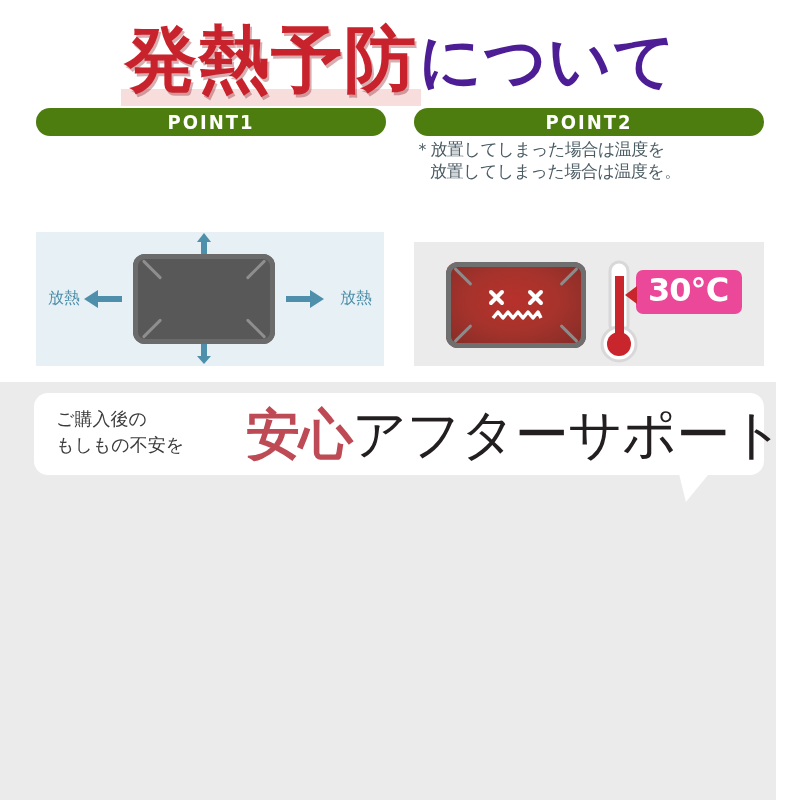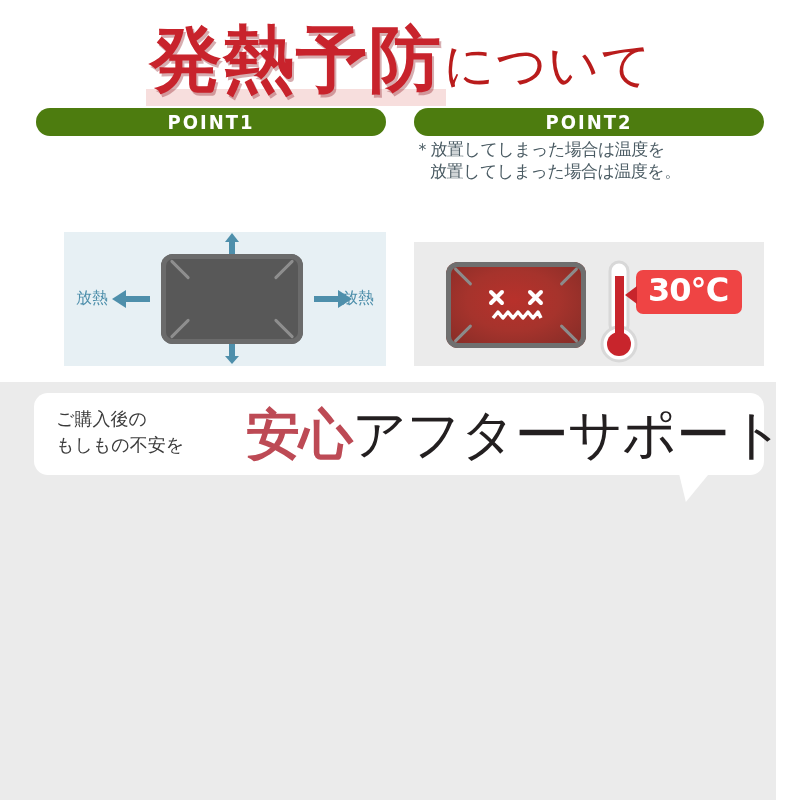--- a/index.html
+++ b/index.html
@@ -38,23 +38,23 @@
     content: "";
     position: absolute;
     left: -2px; right: -2px;
     bottom: 2px;
     height: 17px;
     background: #f7dedd;
     z-index: -1;
   }
   .title-rest {
     display: inline-block;
-    font-size: 50px;
-    font-weight: 400;
-    color: #b91c1c;
+    font-size: 62px;
+    font-weight: 700;
+    color: #4c1d95;
     letter-spacing: 1px;
     vertical-align: 2px;
   }
 
   
   .point-col {
     position: absolute;
     top: 108px;
     width: 350px;
   }
@@ -93,23 +93,22 @@
     color: #4a5b63;
     line-height: 1.3;
     letter-spacing: -0.5px;
   }
   .point-note .ind { display: block; padding-left: 16px; }
 
   
   #illus1 {
     position: absolute;
     left: 36px; top: 232px;
-    width: 322px; height: 134px;
+    width: 348px; height: 134px;
     background: #e7f0f4;
-    margin-left: 28px;
   }
   .heat-label {
     position: absolute;
     top: 56px;
     font-size: 16px;
     color: #4e8fab;
     font-weight: 500;
     letter-spacing: 0;
   }
   #heat-left  { left: 12px; }
@@ -151,21 +150,21 @@
   }
   .corner-h { position: absolute; width: 24px; height: 3px; background: #8b8b8b; border-radius: 2px; }
   .corner-h.tl { left: 5px;  top: 13px;  transform: rotate(45deg); }
   .corner-h.tr { right: 5px; top: 13px;  transform: rotate(-45deg); }
   .corner-h.bl { left: 5px;  bottom: 13px; transform: rotate(-45deg); }
   .corner-h.br { right: 5px; bottom: 13px; transform: rotate(45deg); }
 
   .temp-badge {
     position: absolute;
     left: 222px; top: 28px;
-    background: #ef4444;
+    background: #ec4899;
     color: #fff;
     font-size: 32px;
     font-weight: 700;
     padding: 2px 14px 5px 12px;
     border-radius: 7px;
     letter-spacing: -1px;
     line-height: 1.15;
     font-family: "DejaVu Sans", "Liberation Sans", sans-serif;
   }
   .temp-badge::before {

